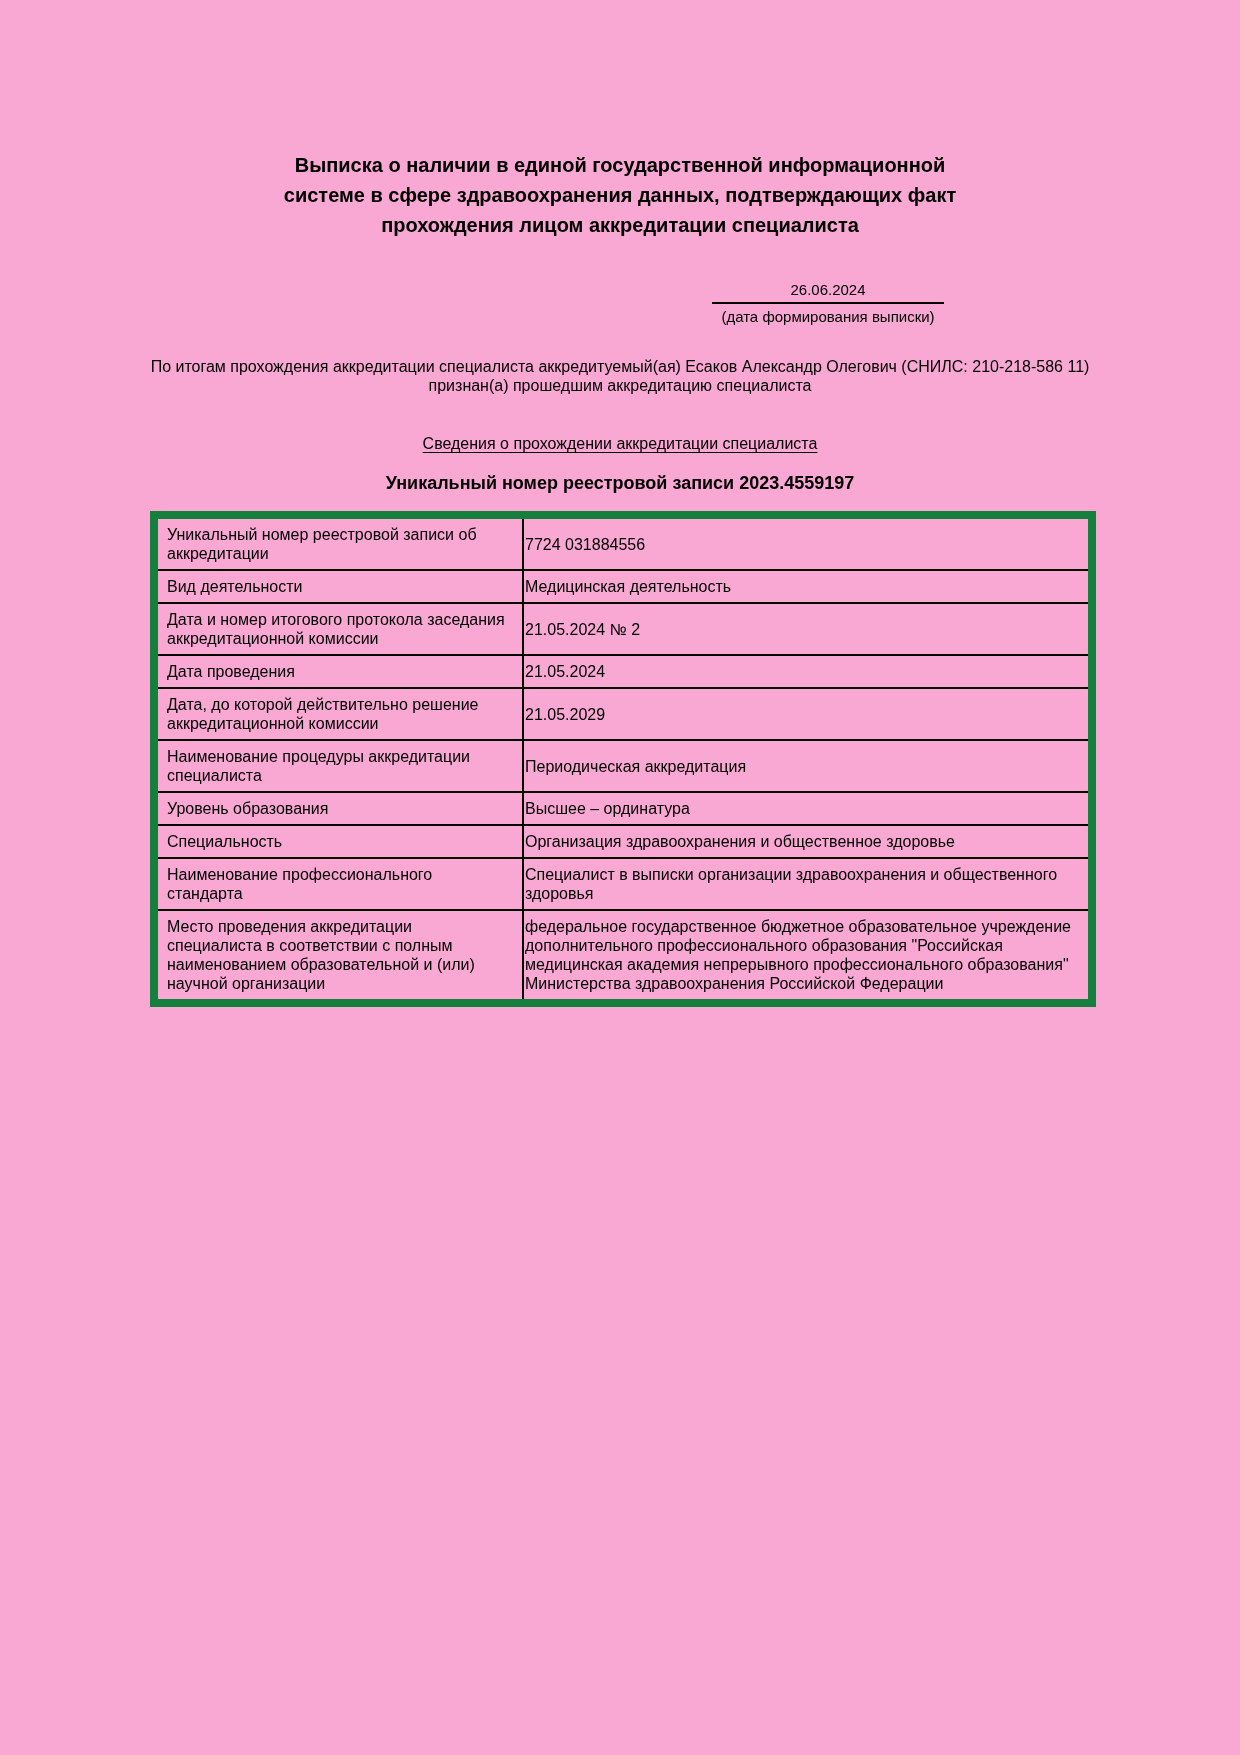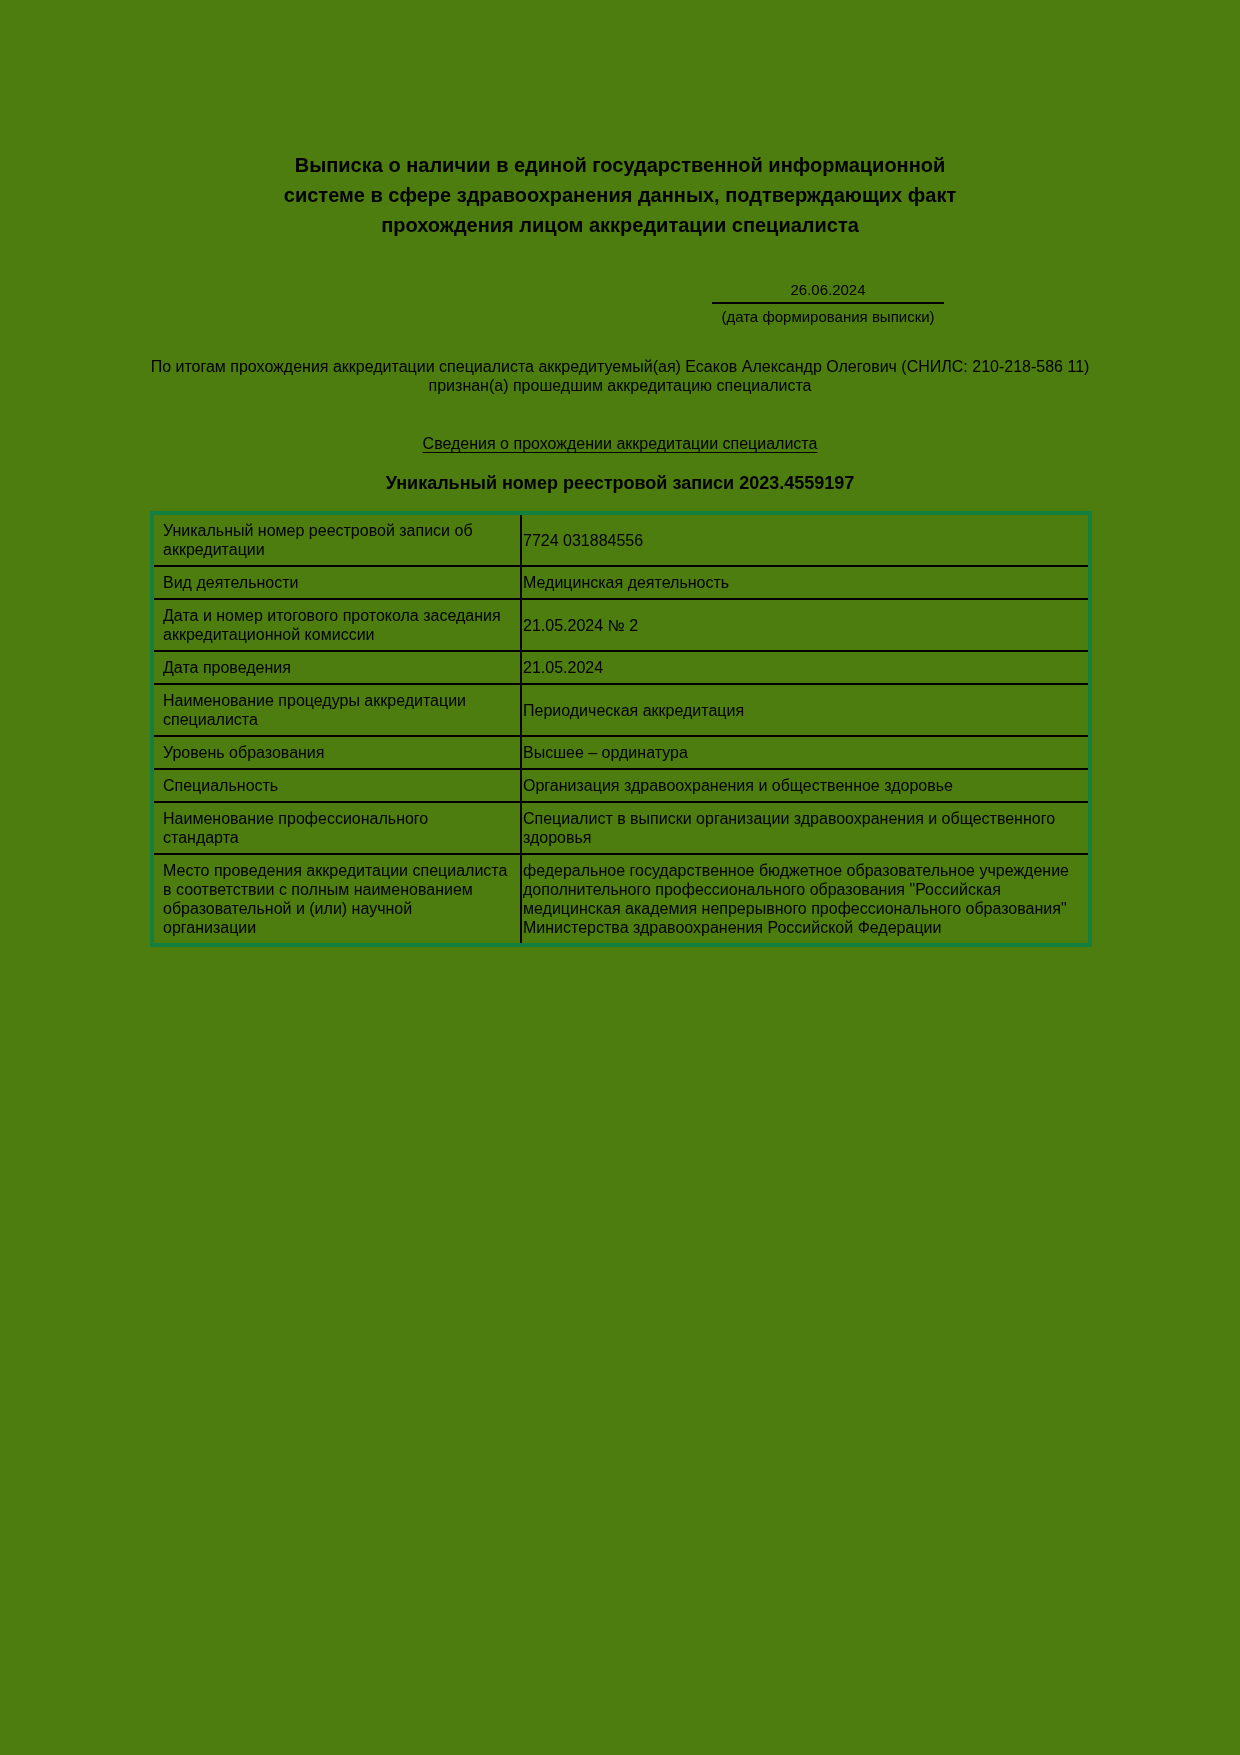--- a/index.html
+++ b/index.html
@@ -1,19 +1,19 @@
 <!DOCTYPE html>
 <html lang="ru"><head>
 <meta charset="utf-8">
 <style>
   html, body { margin: 0; padding: 0; background: #ffffff; }
   .page {
     width: 1240px;
     height: 1755px;
-    background: #4d7c0f;
+    background: #f9a8d4;
     color: #000000;
     font-family: "Liberation Sans", "DejaVu Sans", sans-serif;
     font-size: 16px;
     position: relative;
     overflow: hidden;
     box-sizing: border-box;
   }
   .title {
     padding-top: 150px;
     text-align: center;
@@ -54,21 +54,21 @@
     margin-top: 20px;
     text-align: center;
     font-size: 18px;
     font-weight: 700;
   }
   table.details {
     margin: 17px 0 0 150px;
     width: 938px;
     border-collapse: collapse;
     table-layout: fixed;
-    border: 4px solid #15803d;
+    border: 8px solid #15803d;
   }
   table.details td {
     border: 2px solid #000000;
     vertical-align: middle;
     font-size: 16px;
     line-height: 19px;
     padding: 6px 12px 6px 9px;
     word-wrap: break-word;
   }
   table.details td.value-cell { padding-left: 1px; }
@@ -111,20 +111,24 @@
       </tr>
       <tr>
         <td class="label-cell">Дата и номер итогового протокола заседания аккредитационной комиссии</td>
         <td class="value-cell">21.05.2024 № 2</td>
       </tr>
       <tr>
         <td class="label-cell">Дата проведения</td>
         <td class="value-cell">21.05.2024</td>
       </tr>
       <tr>
+        <td class="label-cell">Дата, до которой действительно решение аккредитационной комиссии</td>
+        <td class="value-cell">21.05.2029</td>
+      </tr>
+      <tr>
         <td class="label-cell">Наименование процедуры аккредитации специалиста</td>
         <td class="value-cell">Периодическая аккредитация</td>
       </tr>
       <tr>
         <td class="label-cell">Уровень образования</td>
         <td class="value-cell">Высшее – ординатура</td>
       </tr>
       <tr>
         <td class="label-cell">Специальность</td>
         <td class="value-cell">Организация здравоохранения и общественное здоровье</td>

